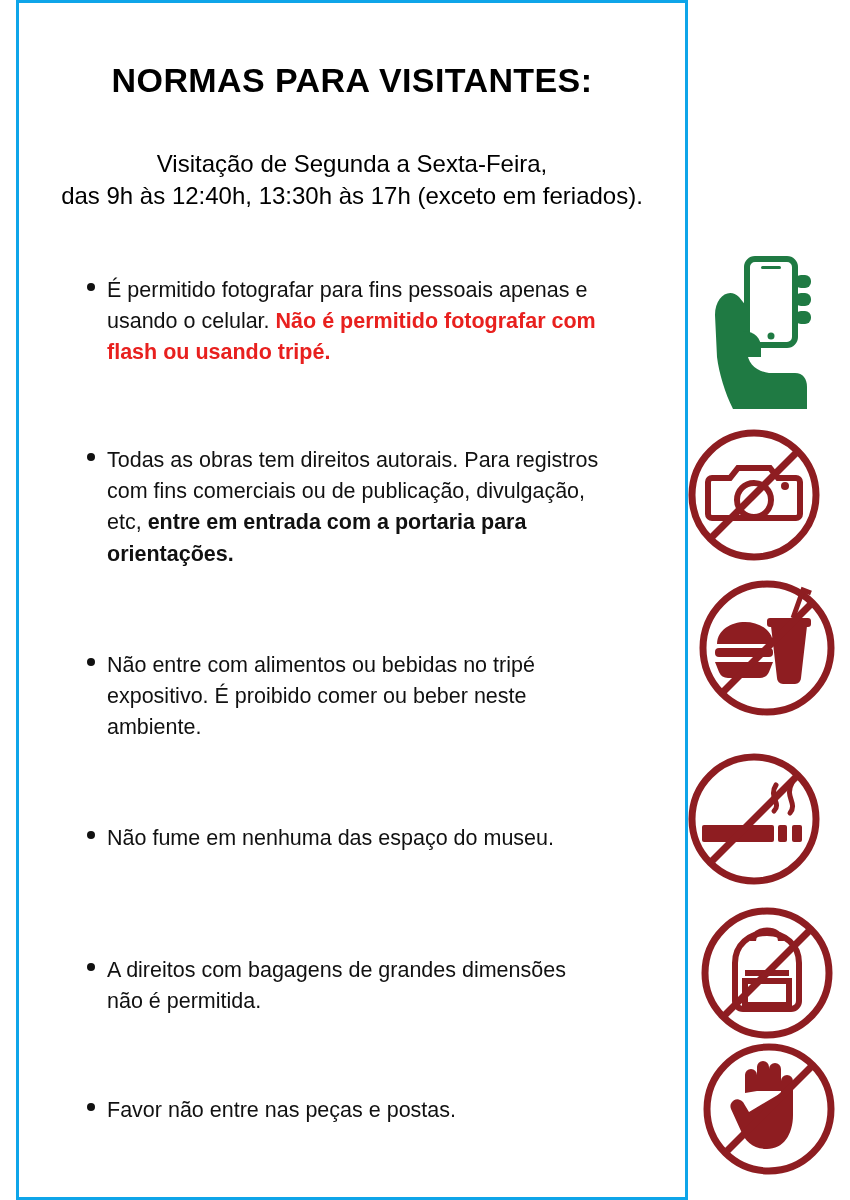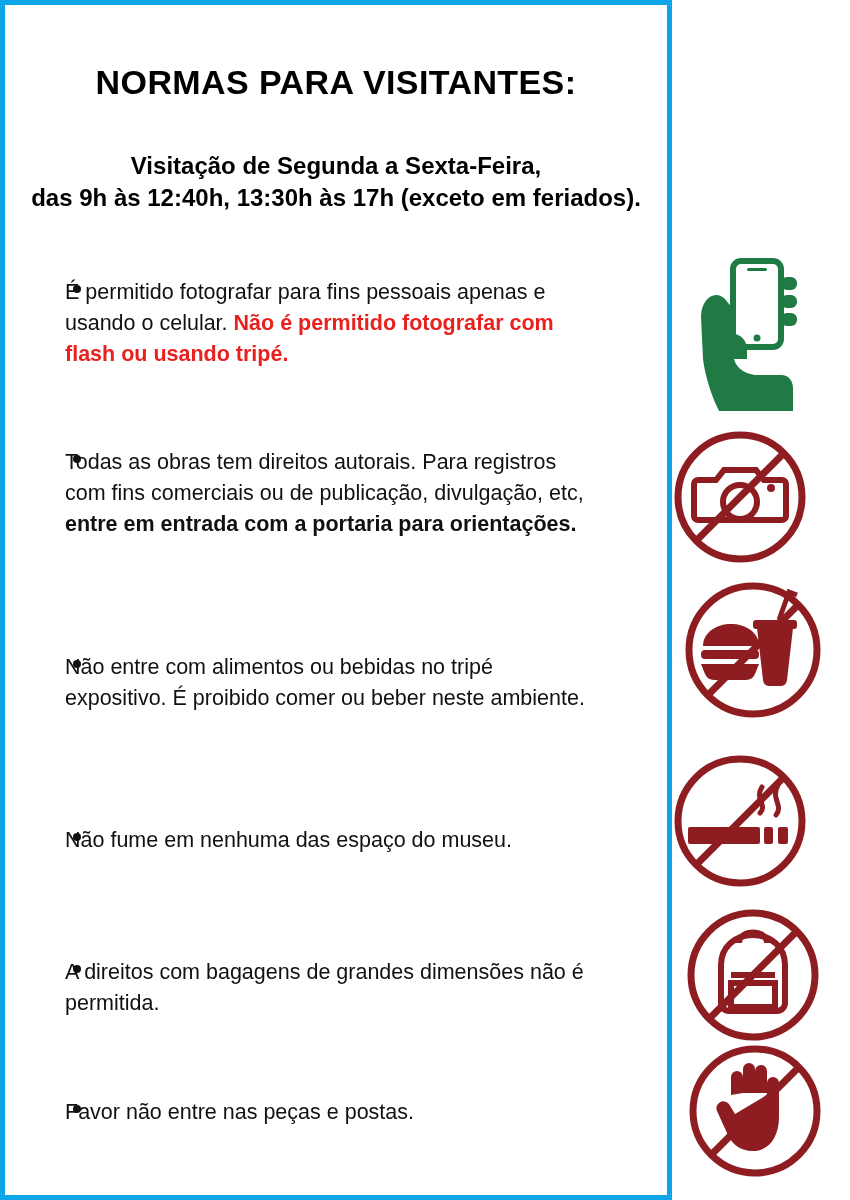--- a/index.html
+++ b/index.html
@@ -10,40 +10,40 @@
     width: 850px;
     height: 1200px;
     background: #ffffff;
     font-family: "Liberation Sans", sans-serif;
     color: #111111;
     position: relative;
     overflow: hidden;
   }
   .page {
     position: absolute;
-    left: 0; top: 0;
+    left: 16px; top: 0;
     width: 672px;
     height: 1200px;
     box-sizing: border-box;
-    border: 5px solid #0ea5e9;
+    border: 3px solid #0ea5e9;
     background: #ffffff;
   }
   .title {
     text-align: center;
     font-size: 34px;
     font-weight: bold;
     letter-spacing: 0.4px;
     margin: 0;
     padding-top: 58px;
     color: #000000;
   }
   .subtitle {
     text-align: center;
     font-size: 24px;
-    font-weight: bold;
+    font-weight: normal;
     line-height: 1.32;
     margin: 0;
     padding-top: 48px;
     color: #000000;
   }
   .subtitle .line2 {
     display: block;
   }
   .rules {
     position: absolute;
@@ -70,20 +70,21 @@
     position: absolute;
     left: 8px;
     top: 8px;
     width: 8px;
     height: 8px;
     border-radius: 50%;
     background: #111111;
   }
   .rule-body {
     display: block;
+    margin-left: 28px;
   }
   .red {
     color: #e8201e;
     font-weight: bold;
   }
   .bold {
     font-weight: bold;
   }
   .icon-wrap {
     position: absolute;

